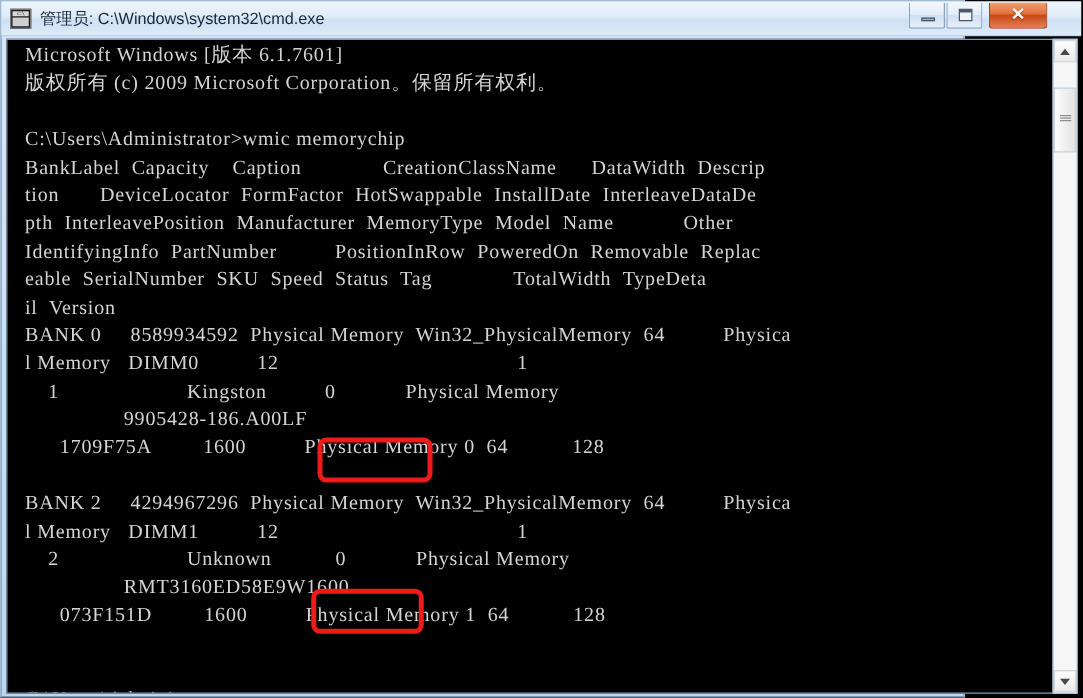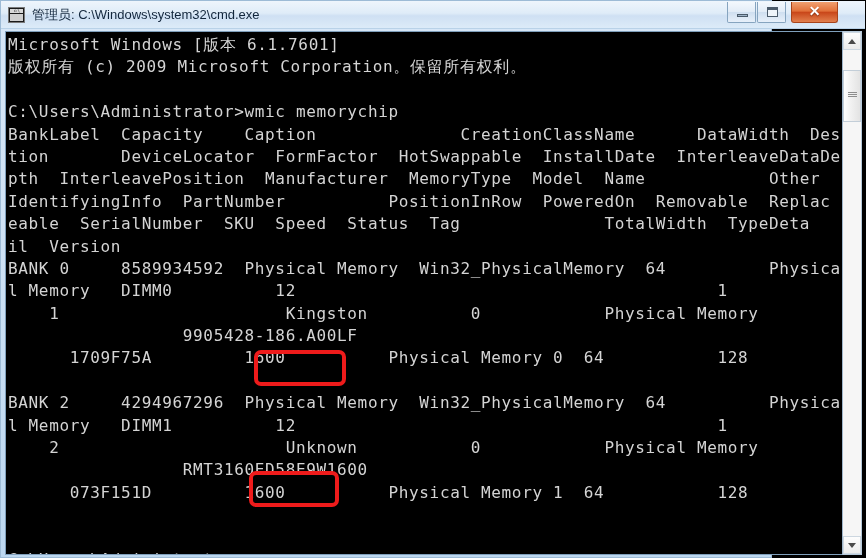--- a/index.html
+++ b/index.html
@@ -152,23 +152,24 @@
     width: 837px;
     font-family: "DejaVu Sans Mono", "Liberation Mono", monospace;
     font-size: 16px;
     line-height: 22.4px;
     color: #d4d4d4;
     white-space: pre;
     letter-spacing: 0.65px;
   }
   .cline {
     height: 22.4px;
-    padding-left: 2px;
+    padding-left: 14px;
     white-space: pre;
     overflow: hidden;
+    font-family: Liberation Serif, serif;
   }
   .cline.blank { color: transparent; }
 
   
   .hlbox {
     position: absolute;
     border: 4px solid #ee1b1b;
     border-radius: 7px;
     box-sizing: border-box;
     pointer-events: none;

